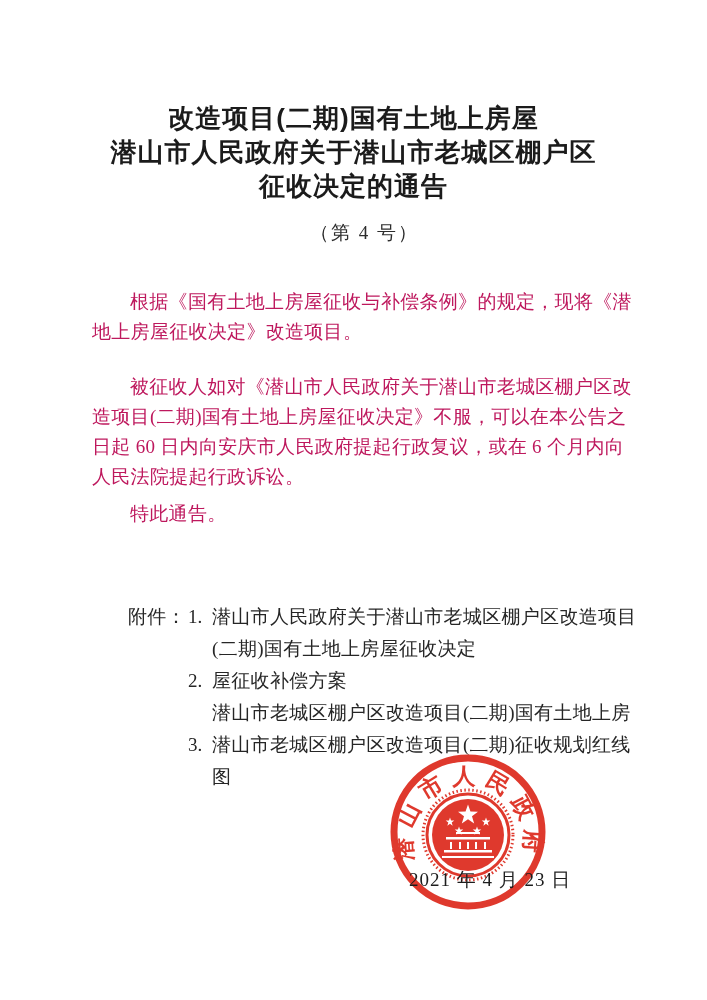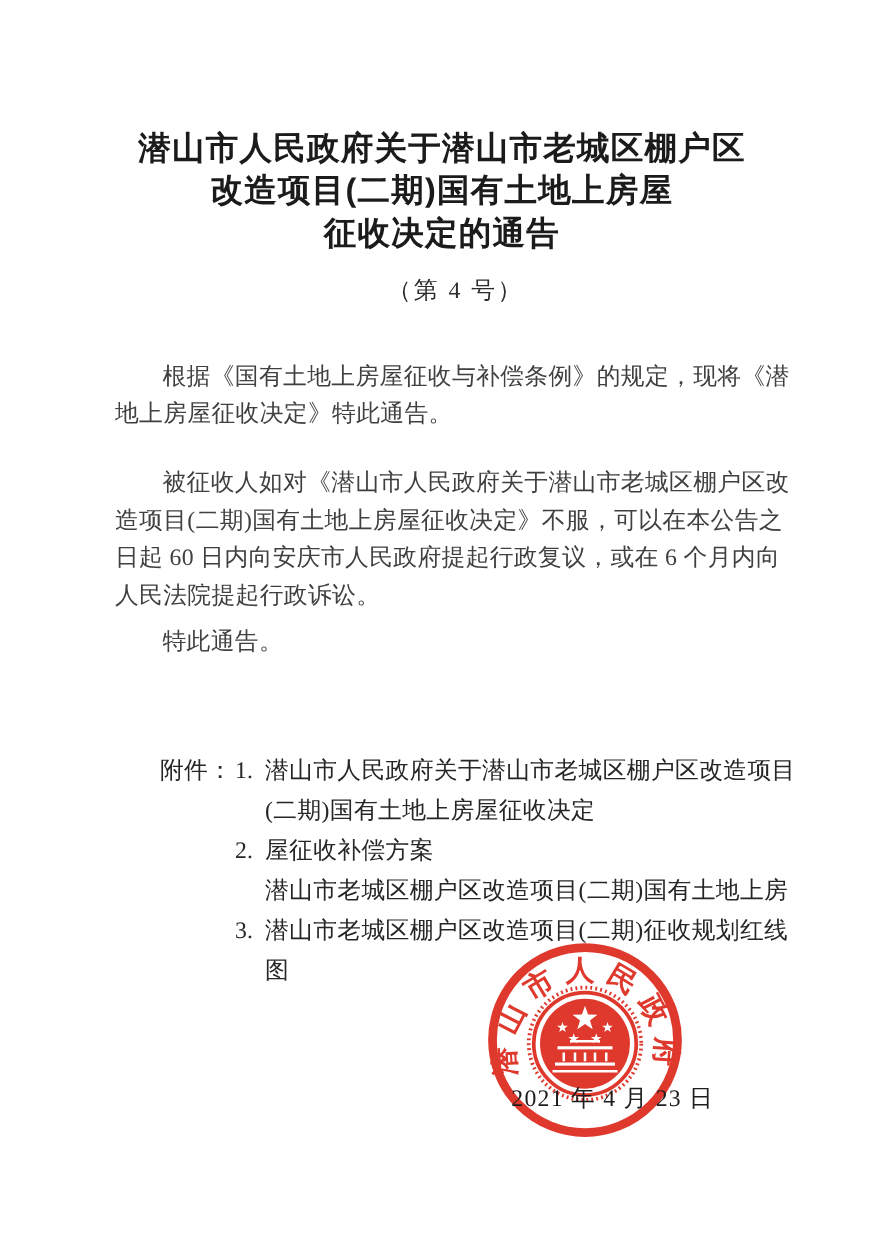--- a/index.html
+++ b/index.html
@@ -11,21 +11,21 @@
   .title {
     position:absolute; top:101px; left:0; width:707px; text-align:center;
     font-family:"Liberation Sans", sans-serif; font-weight:700;
     font-size:26px; line-height:34px; color:#1b1b1b; letter-spacing:1px;
   }
   .docnum {
     position:absolute; top:220px; left:11px; width:707px; text-align:center;
     font-size:19px; line-height:26px; color:#2c2c2c; letter-spacing:2px;
   }
   
-  .body-text { position:absolute; left:92px; top:287px; width:530px; font-size:19px; color:#404040; }
+  .body-text { position:absolute; left:92px; top:287px; width:530px; font-size:19px; color:#be185d; }
   .bline { line-height:30px; height:30px; white-space:nowrap; letter-spacing:0.3px; }
   .indent { padding-left:38px; }
   .para2 { margin-top:25px; }
   .para3 { margin-top:7px; }
   
   .attachments { position:absolute; left:128px; top:577px; font-size:19px; color:#262626; display:flex;margin-top:24px; }
   .attach-label { width:60px; line-height:32px; letter-spacing:0.3px; }
   .attach-item { display:flex; }
   .attach-num { width:24px; line-height:32px; }
   .aline { line-height:32px; height:32px; white-space:nowrap; letter-spacing:0.3px; }
@@ -35,31 +35,31 @@
     position:absolute; left:396px; top:868px; z-index:2;
     font-size:19px; line-height:24px; color:#1d1d1d; letter-spacing:1px; white-space:nowrap;margin-left:13px;
   }
 </style>
 </head>
 <body>
 
 <div class="page">
 
   <div class="title">
+    <div>改造项目(二期)国有土地上房屋</div>
     <div>潜山市人民政府关于潜山市老城区棚户区</div>
-    <div>改造项目(二期)国有土地上房屋</div>
     <div>征收决定的通告</div>
   </div>
 
   <div class="docnum">（第 4 号）</div>
 
   <div class="body-text">
     <div>
       <div class="bline indent">根据《国有土地上房屋征收与补偿条例》的规定，现将《潜</div>
-      <div class="bline">地上房屋征收决定》特此通告。</div>
+      <div class="bline">地上房屋征收决定》改造项目。</div>
     </div>
     <div class="para2">
       <div class="bline indent">被征收人如对《潜山市人民政府关于潜山市老城区棚户区改</div>
       <div class="bline">造项目(二期)国有土地上房屋征收决定》不服，可以在本公告之</div>
       <div class="bline">日起 60 日内向安庆市人民政府提起行政复议，或在 6 个月内向</div>
       <div class="bline">人民法院提起行政诉讼。</div>
     </div>
     <div class="para3">
       <div class="bline indent">特此通告。</div>
     </div>

